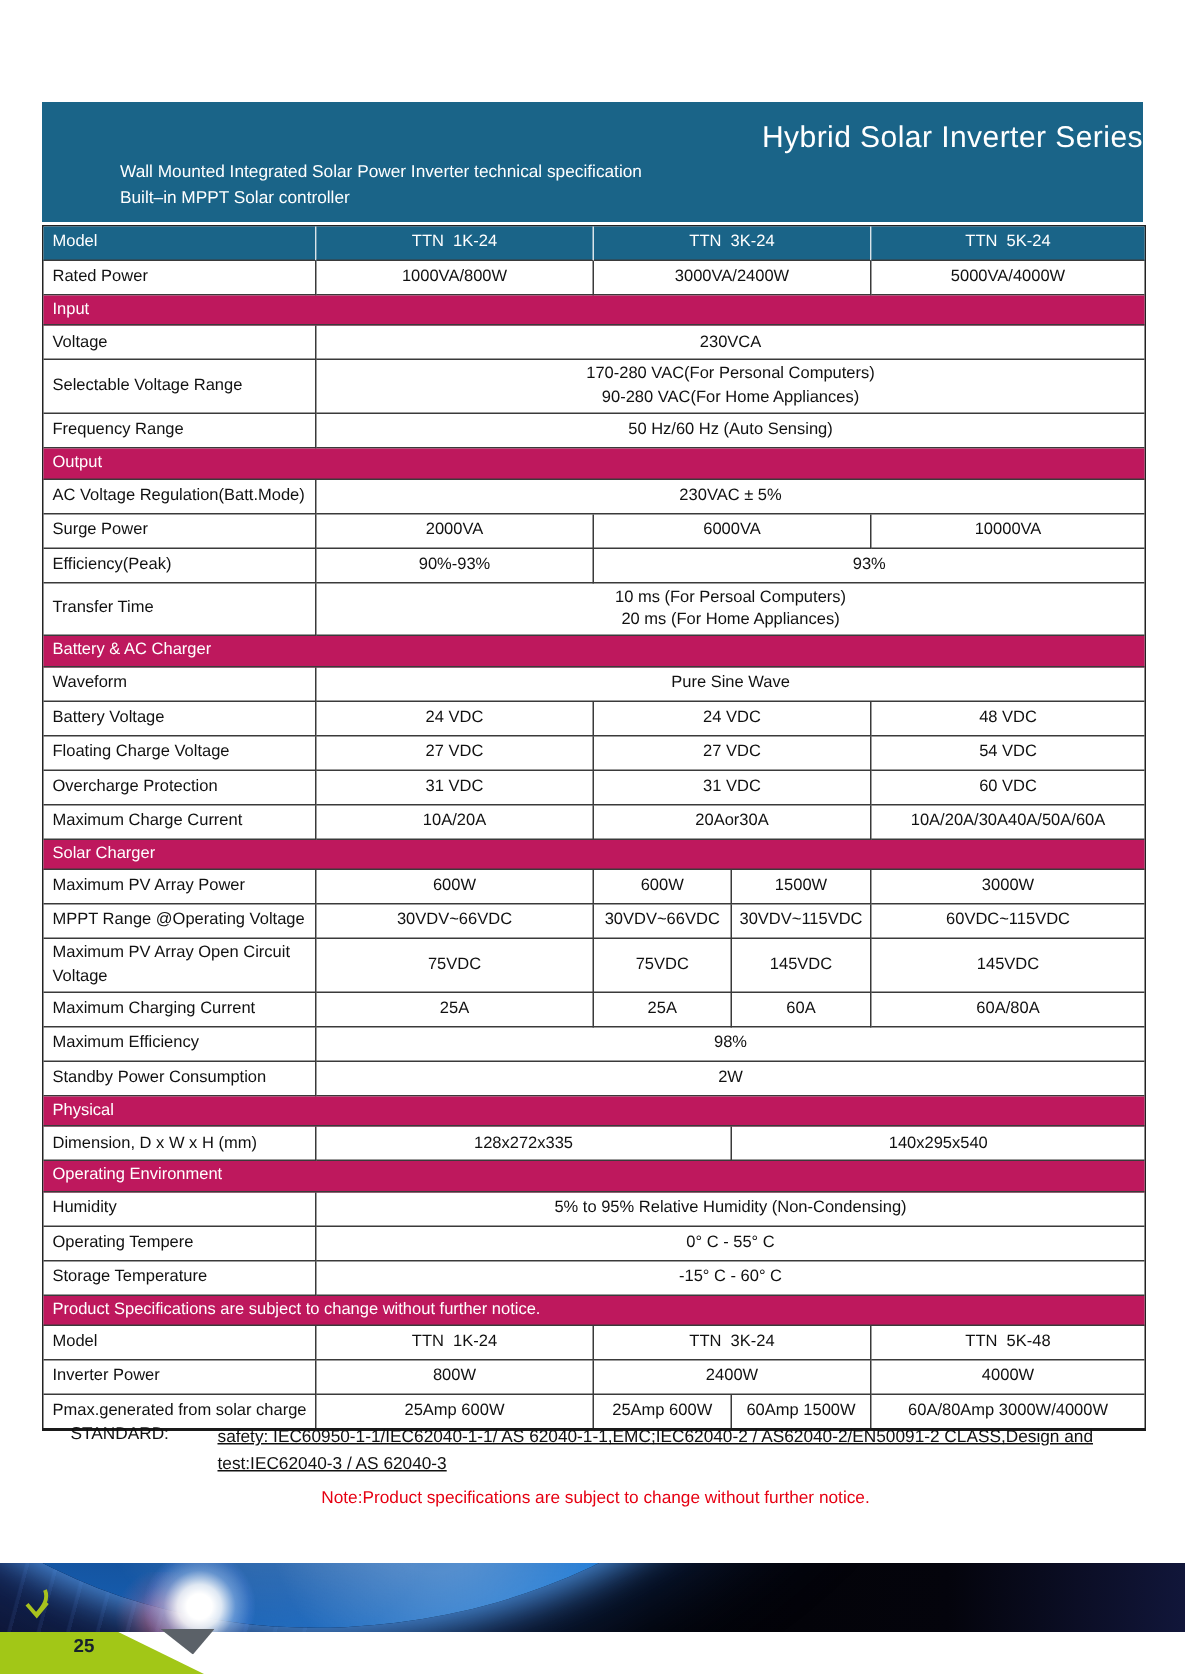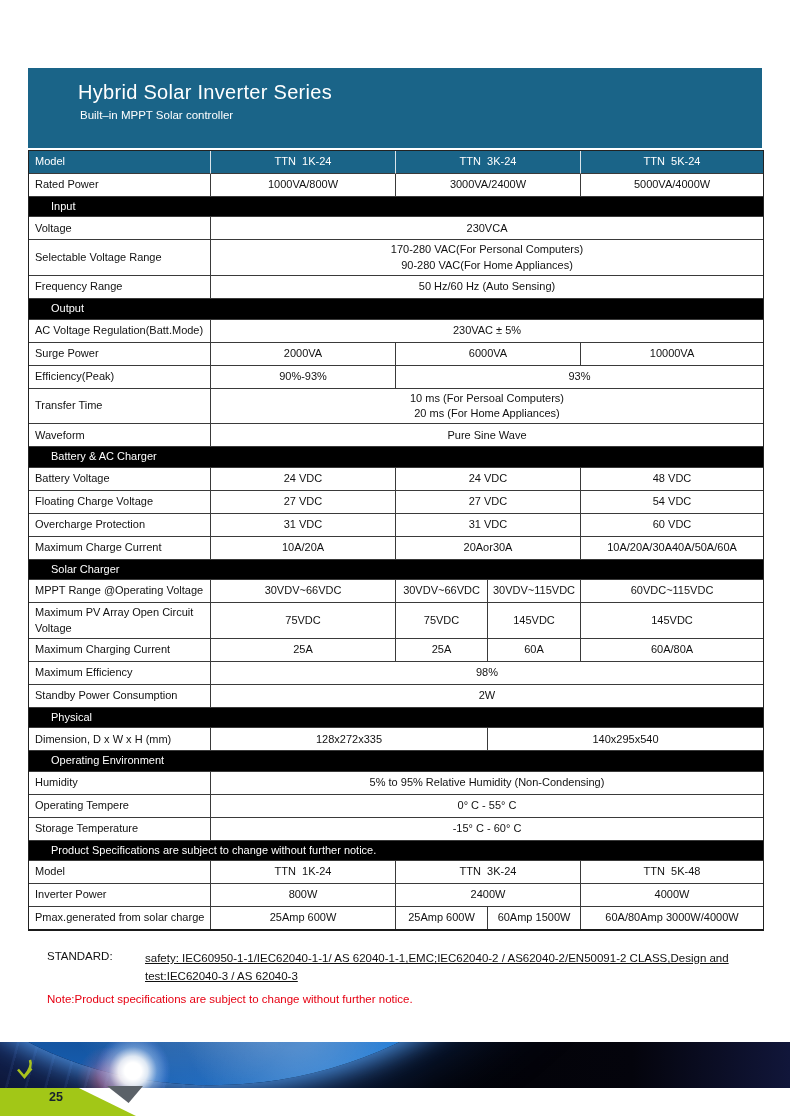--- a/index.html
+++ b/index.html
@@ -2,43 +2,43 @@
 <html><head>
 <meta charset="utf-8">
 <style>
   html,body{margin:0;padding:0;background:#fff;}
   body{width:790px;height:1116px;position:relative;overflow:hidden;
        font-family:"Liberation Sans",sans-serif;color:#111;}
 
   
   .banner{position:absolute;left:28px;top:68px;width:734px;height:80px;
           background:#1a6488;color:#fff;}
-  .banner .title{margin:13px 0 0 50px;font-size:20px;font-weight:500;letter-spacing:.3px;}
+  .banner .title{margin:13px 0 0 50px;font-size:20px;font-weight:500;letter-spacing:.3px;text-align:right;}
   .banner .sub{margin:5px 0 0 52px;font-size:11.5px;font-weight:400;}
 
   
   .tblwrap{position:absolute;left:28px;top:150px;width:780px;}
   table{width:734px;table-layout:fixed;border-collapse:separate;border-spacing:0;
         border:1px solid #222;border-bottom:2px solid #1a1a1a;}
   td{border-right:1px solid #3a3a3a;border-bottom:1px solid #3a3a3a;
      font-size:11px;padding:2px 4px;height:18px;vertical-align:middle;line-height:1.4;}
   tr td:last-child{border-right:0;}
   tr:last-child td{border-bottom:0;}
   .lbl{text-align:left;padding-left:6px;}
   .val{text-align:center;white-space:pre-wrap;}
   .hd{background:#1a6488;color:#fff;border-right:1px solid #d9e4ea;}
-  .section{background:#000000;color:#fff;border-right:0;height:15px;
-           padding-left:22px;font-size:11px;}
+  .section{background:#be185d;color:#fff;border-right:0;height:15px;
+           padding-left:6px;font-size:11px;}
 
   
   .stdblock{position:absolute;left:47px;top:950px;width:700px;font-size:11.5px;}
   .stdrow{display:flex;gap:32px;}
   .stdlbl{flex:0 0 66px;font-weight:400;}
   .stdtext{white-space:pre-line;line-height:1.55;text-decoration:underline;}
-  .note{color:#e60012;margin-top:5px;line-height:1.4;}
+  .note{color:#e60012;margin-top:5px;line-height:1.4;text-align:center;}
 
   
   .band{position:absolute;left:0;top:1042px;width:790px;height:46px;overflow:hidden;
         background:linear-gradient(90deg,#0d1230 0%,#070a18 30%,#020206 55%,#04040c 80%,#11163a 100%);}
   .band .streaks{position:absolute;left:0;top:0;width:220px;height:46px;
         background:repeating-linear-gradient(105deg,transparent 0 16px,rgba(120,160,255,.09) 17px 19px);}
   .planet{position:absolute;width:700px;height:560px;border-radius:50%;
         left:-120px;top:-518px;transform:rotate(-7deg);
         background:radial-gradient(circle at 32% 28%,#081f44 0%,#0e3a74 40%,#1760b4 62%,#2e8ae2 78%,#64bdff 90%,#c8ecff 99%);
         box-shadow:0 0 24px 6px rgba(90,170,255,.8),0 0 70px 24px rgba(40,110,220,.35);}
@@ -56,20 +56,21 @@
        clip-path:polygon(0 0,58% 0,100% 100%,0 100%);}
   .pagenum{position:absolute;left:20px;top:1090px;font-size:12.5px;font-weight:600;color:#17222e;margin-left:29px;}
   .tri{position:absolute;left:107px;top:1086px;width:36px;height:17px;background:#5b6168;
        clip-path:polygon(0 0,100% 0,60% 100%);}
 </style>
 </head>
 <body>
 
 <div class="banner">
   <div class="title">Hybrid Solar Inverter Series</div>
+  <div class="sub">Wall Mounted Integrated Solar Power Inverter  technical specification</div>
   <div class="sub">Built–in MPPT Solar controller</div>
 </div>
 
 <div class="tblwrap">
   <table>
     <colgroup>
       <col style="width:182px">
         <col style="width:185px">
         <col style="width:92px">
       <col style="width:93px">
@@ -121,25 +122,25 @@
           <td colspan="1" class="lbl">Efficiency(Peak)</td>
           <td colspan="1" class="val">90%-93%</td>
           <td colspan="3" class="val">93%</td>
         </tr>
         <tr>
           <td colspan="1" class="lbl">Transfer Time</td>
           <td colspan="4" class="val">10 ms (For Persoal Computers)
 20 ms (For Home Appliances)</td>
         </tr>
         <tr>
+          <td colspan="5" class="section">Battery  &amp; AC Charger</td>
+        </tr>
+        <tr>
           <td colspan="1" class="lbl">Waveform</td>
           <td colspan="4" class="val">Pure Sine Wave</td>
-        </tr>
-        <tr>
-          <td colspan="5" class="section">Battery  &amp; AC Charger</td>
         </tr>
         <tr>
           <td colspan="1" class="lbl">Battery Voltage</td>
           <td colspan="1" class="val">24 VDC</td>
           <td colspan="2" class="val">24 VDC</td>
           <td colspan="1" class="val">48 VDC</td>
         </tr>
         <tr>
           <td colspan="1" class="lbl">Floating Charge Voltage</td>
           <td colspan="1" class="val">27 VDC</td>
@@ -153,20 +154,27 @@
           <td colspan="1" class="val">60 VDC</td>
         </tr>
         <tr>
           <td colspan="1" class="lbl">Maximum Charge Current</td>
           <td colspan="1" class="val">10A/20A</td>
           <td colspan="2" class="val">20Aor30A</td>
           <td colspan="1" class="val">10A/20A/30A40A/50A/60A</td>
         </tr>
         <tr>
           <td colspan="5" class="section">Solar Charger</td>
+        </tr>
+        <tr>
+          <td colspan="1" class="lbl">Maximum PV Array Power</td>
+          <td colspan="1" class="val">600W</td>
+          <td colspan="1" class="val">600W</td>
+          <td colspan="1" class="val">1500W</td>
+          <td colspan="1" class="val">3000W</td>
         </tr>
         <tr>
           <td colspan="1" class="lbl">MPPT Range @Operating Voltage</td>
           <td colspan="1" class="val">30VDV~66VDC</td>
           <td colspan="1" class="val">30VDV~66VDC</td>
           <td colspan="1" class="val">30VDV~115VDC</td>
           <td colspan="1" class="val">60VDC~115VDC</td>
         </tr>
         <tr>
           <td colspan="1" class="lbl">Maximum PV Array Open Circuit Voltage</td>

